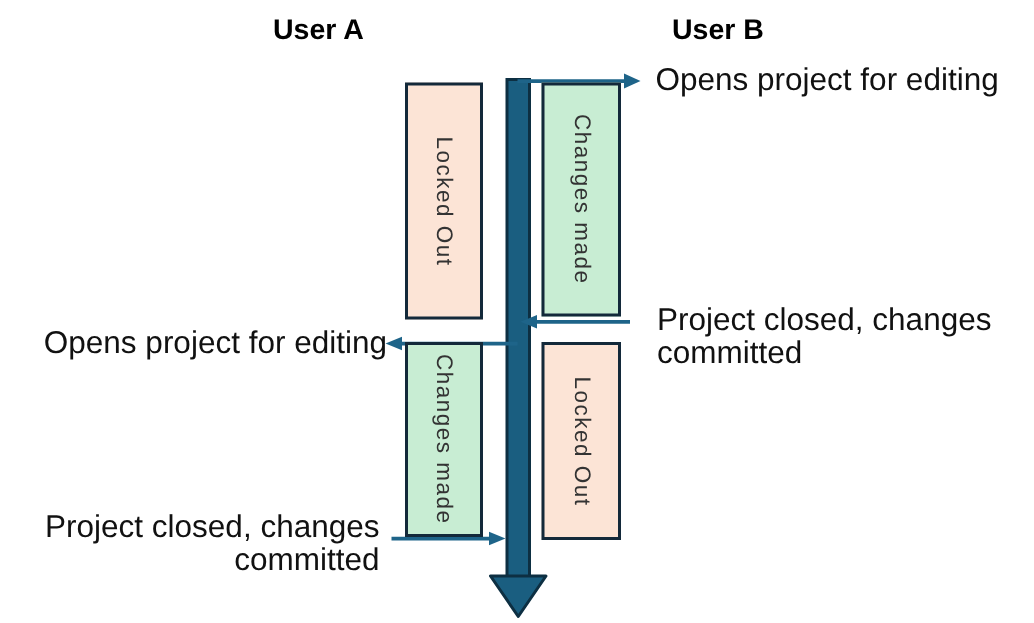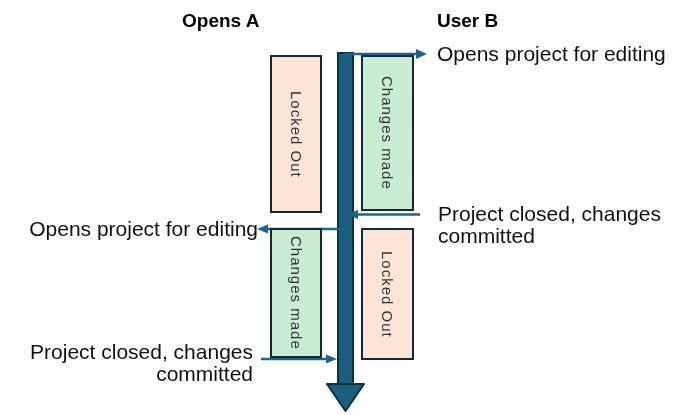--- a/index.html
+++ b/index.html
@@ -63,22 +63,22 @@
       <line x1="345" y1="229" x2="267" y2="229" style="stroke:var(--arrow);stroke-width:2.5"></line>
       <polygon points="257,229 268,224.5 268,233.5" style="fill:var(--arrow)"></polygon>
     </g>
 
     <g>
       <line x1="261" y1="359" x2="327" y2="359" style="stroke:var(--arrow);stroke-width:2.5"></line>
       <polygon points="337,359 326,354.5 326,363.5" style="fill:var(--arrow)"></polygon>
     </g>
   </svg>
 
-  <div class="user-title" style="left:182px;top:10px;">Opens A</div>
-  <div class="user-title" style="left:437px;top:10px;">User B</div>
+  <div class="user-title" style="left:182px;top:10px;">User A</div>
+  <div class="user-title" style="left:448px;top:10px;">User B</div>
 
   <div class="status-box peach" style="left:270px;top:55px;width:52px;height:158px;">
     <span class="vtext">Locked Out</span>
   </div>
   <div class="status-box green" style="left:361px;top:55px;width:53px;height:156px;">
     <span class="vtext">Changes made</span>
   </div>
   <div class="status-box green" style="left:270px;top:228px;width:52px;height:130px;">
     <span class="vtext">Changes made</span>
   </div>

